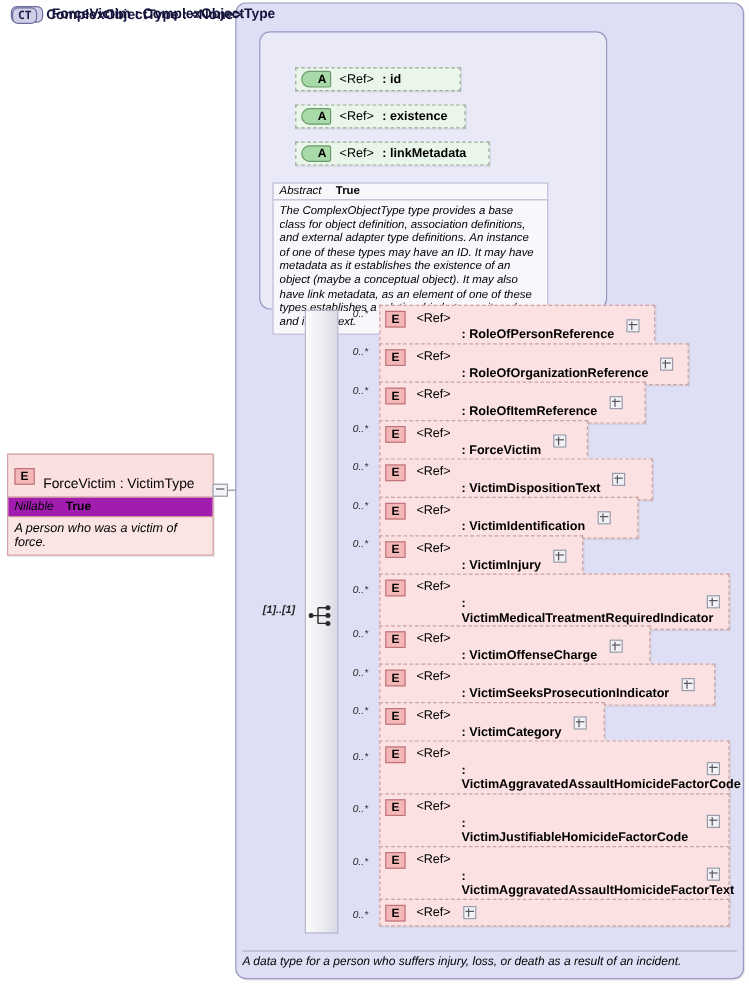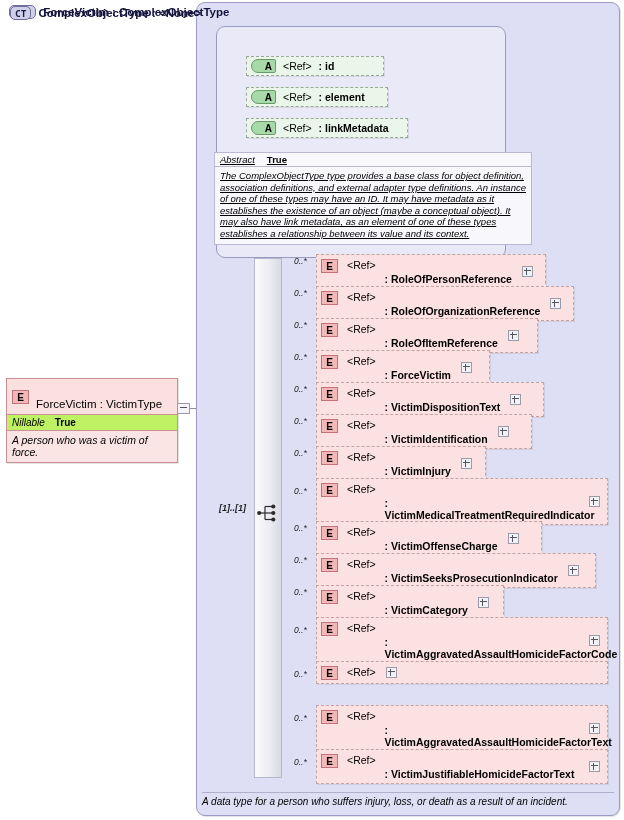--- a/index.html
+++ b/index.html
@@ -40,21 +40,21 @@
     font-size: 11.5px;
     white-space: nowrap;
     margin-top: 15px;
   }
   #force-victim-box .fv-prop {
     display: flex;
     align-items: baseline;
     gap: 10px;
     border-top: 1px solid #c98f95;
     padding: 2px 5px 2px 5px;
-    background: #bef264;
+    background: #a21caf;
   }
   #force-victim-box .fv-prop .k {
     font-style: italic;
     font-size: 10px;
   }
   #force-victim-box .fv-prop .v {
     font-weight: bold;
     font-size: 10px;
   }
   #force-victim-box .fv-doc {
@@ -207,27 +207,26 @@
     background: #eaf6ea;
     box-sizing: border-box;
     box-shadow: 1px 1px 0 rgba(0,0,0,0.08);
   }
   .attr-row .ref  { font-size: 10.5px; }
   .attr-row .nm   { font-size: 10.5px; font-weight: bold; }
 
   
   #abstract-box {
     position: absolute;
-    left: 214px;
+    left: 227px;
     top: 152px;
-    width: 318px;
+    width: 230px;
     border: 1px solid #b9b9d4;
     background: #f7f7fc;
     box-sizing: border-box;
-    text-decoration: underline;
   }
   #abstract-box .ab-head {
     display: flex;
     align-items: baseline;
     gap: 12px;
     padding: 1px 5px;
     border-bottom: 1px solid #b9b9d4;
   }
   #abstract-box .ab-head .k { font-style: italic; font-size: 9.5px; }
   #abstract-box .ab-head .v { font-weight: bold; font-size: 9.5px; }
@@ -377,21 +376,21 @@
 </div>
 
 <div class="attr-row" style="left:246px; top:56px; width:138px;">
   <span class="badge-a">A</span>
   <span class="ref">&lt;Ref&gt;</span>
   <span class="nm">: id</span>
 </div>
 <div class="attr-row" style="left:246px; top:87px; width:142px;">
   <span class="badge-a">A</span>
   <span class="ref">&lt;Ref&gt;</span>
-  <span class="nm">: element</span>
+  <span class="nm">: existence</span>
 </div>
 <div class="attr-row" style="left:246px; top:118px; width:162px;">
   <span class="badge-a">A</span>
   <span class="ref">&lt;Ref&gt;</span>
   <span class="nm">: linkMetadata</span>
 </div>
 
 <div id="abstract-box">
   <div class="ab-head">
     <span class="k">Abstract</span>
@@ -507,32 +506,32 @@
   <span class="badge-e">E</span>
   <span class="ref">&lt;Ref&gt;</span>
   <span class="nm" style="width:194px;">: VictimAggravatedAssaultHomicideFactorCode</span>
   <span class="plusbox"></span>
 </div>
 
 <div class="card" style="left:294px; top:669px;">0..*</div>
 <div class="elem-row" style="left:316px; top:661px; width:292px;">
   <span class="badge-e">E</span>
   <span class="ref">&lt;Ref&gt;</span>
+  <span class="nm" style="width:194px;">: VictimJustifiableHomicideFactorCode</span>
   <span class="plusbox"></span>
 </div>
 
 <div class="card" style="left:294px; top:713px;">0..*</div>
 <div class="elem-row" style="left:316px; top:705px; width:292px;">
   <span class="badge-e">E</span>
   <span class="ref">&lt;Ref&gt;</span>
   <span class="nm" style="width:194px;">: VictimAggravatedAssaultHomicideFactorText</span>
   <span class="plusbox"></span>
 </div>
 
 <div class="card" style="left:294px; top:757px;">0..*</div>
 <div class="elem-row" style="left:316px; top:749px; width:292px;">
   <span class="badge-e">E</span>
   <span class="ref">&lt;Ref&gt;</span>
-  <span class="nm" style="width:194px;">: VictimJustifiableHomicideFactorText</span>
   <span class="plusbox"></span>
 </div>
 
 <div id="panel-footer">A data type for a person who suffers injury, loss, or death as a result of an incident.</div>
 
 </body></html>

